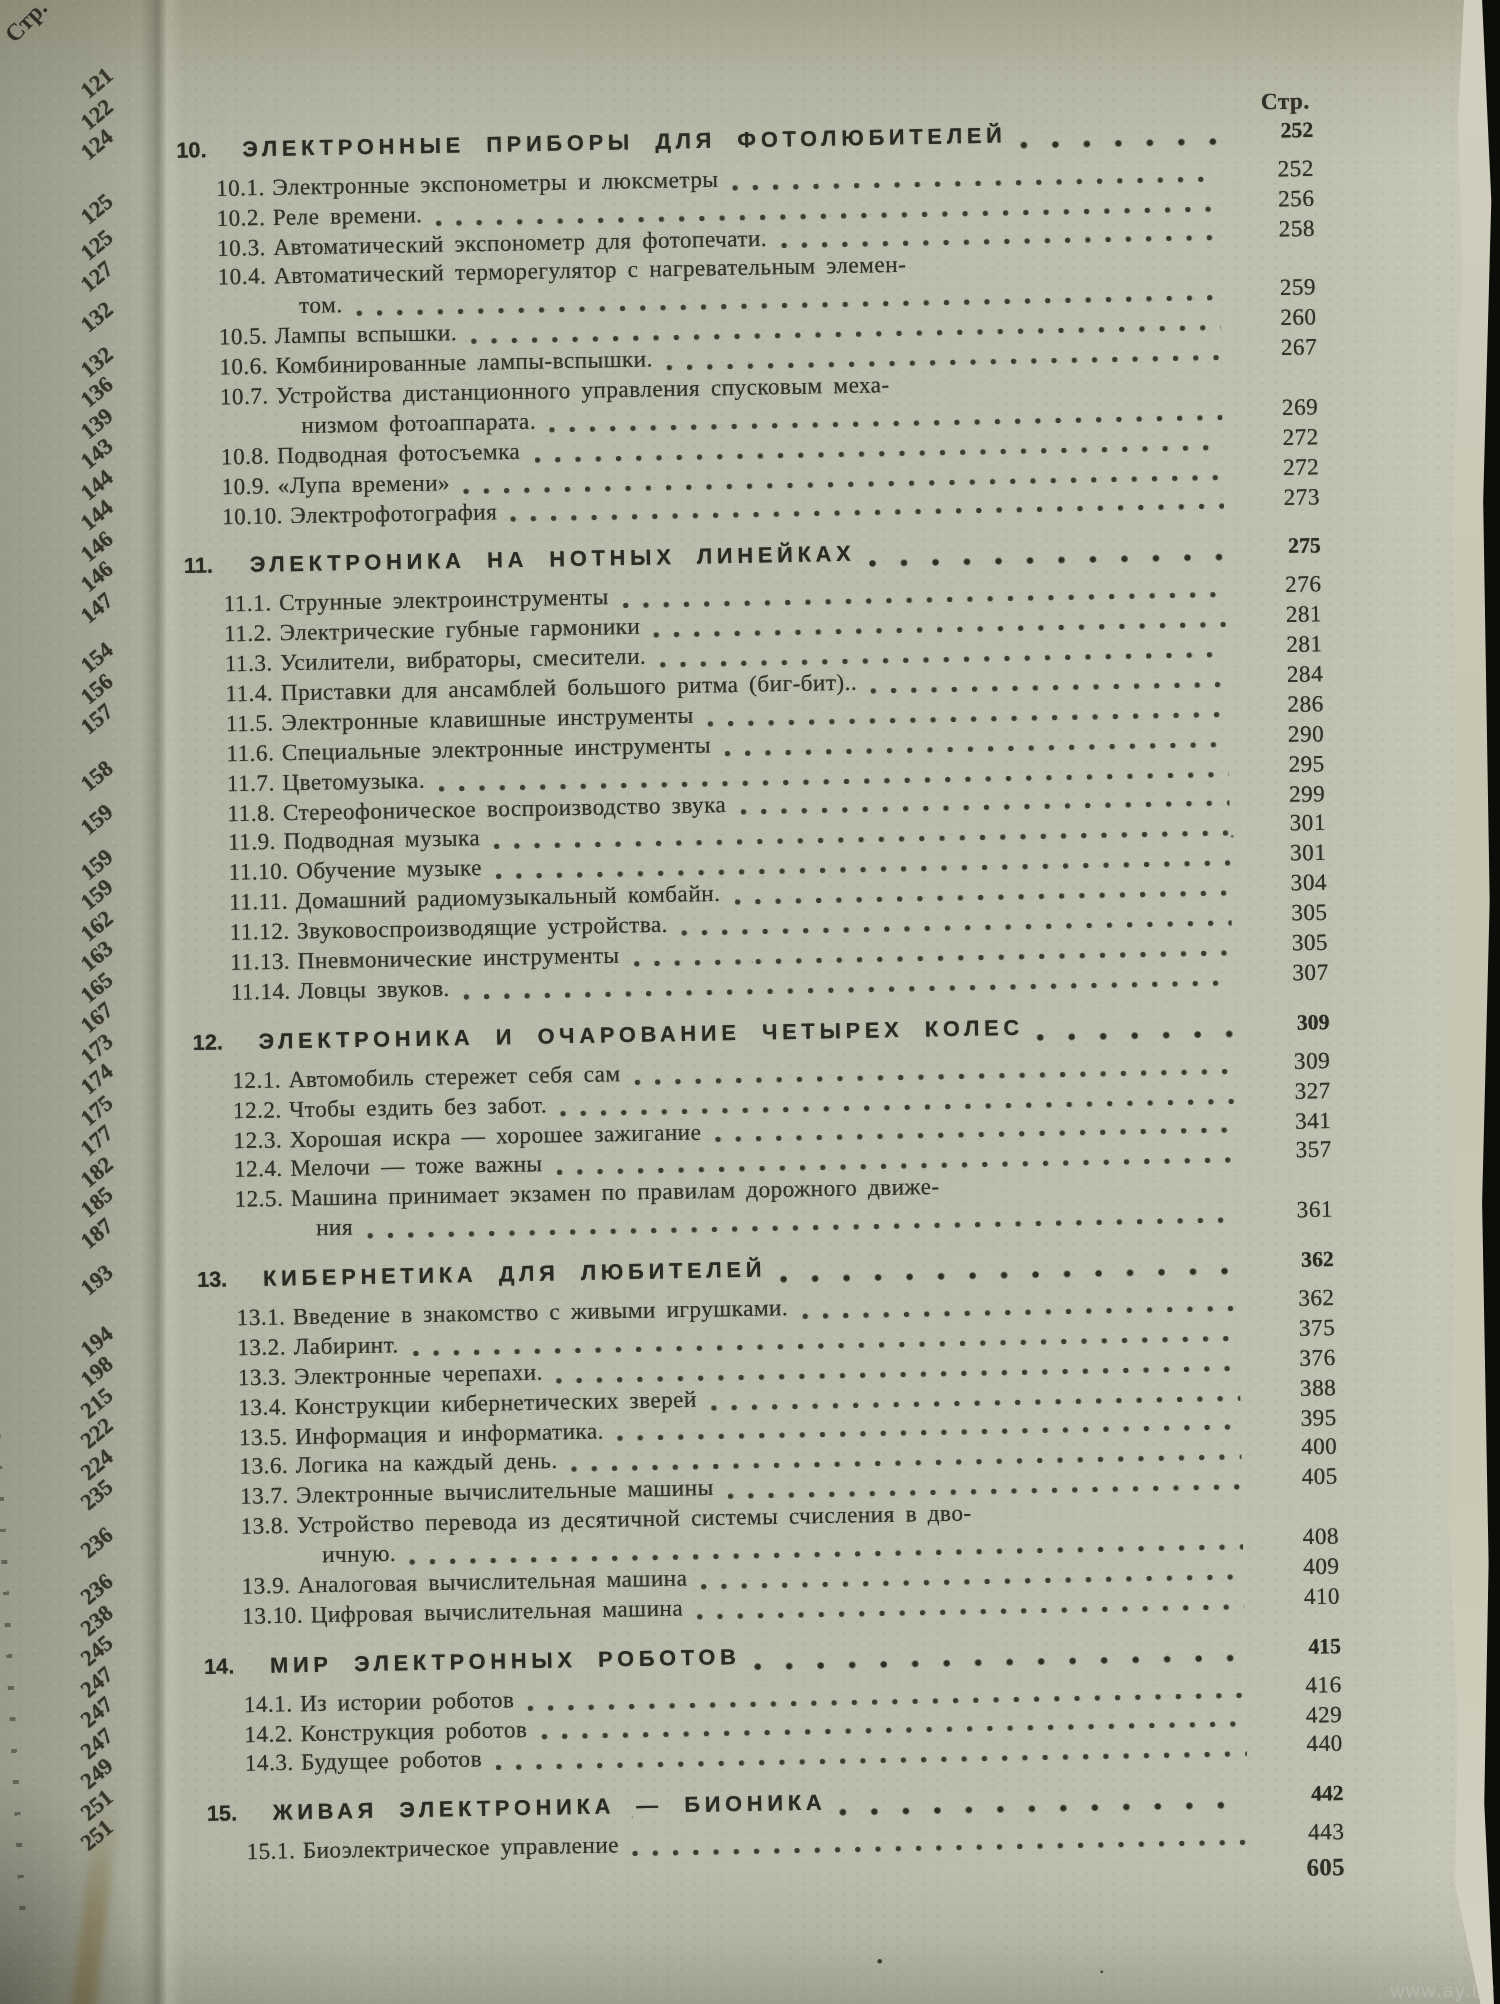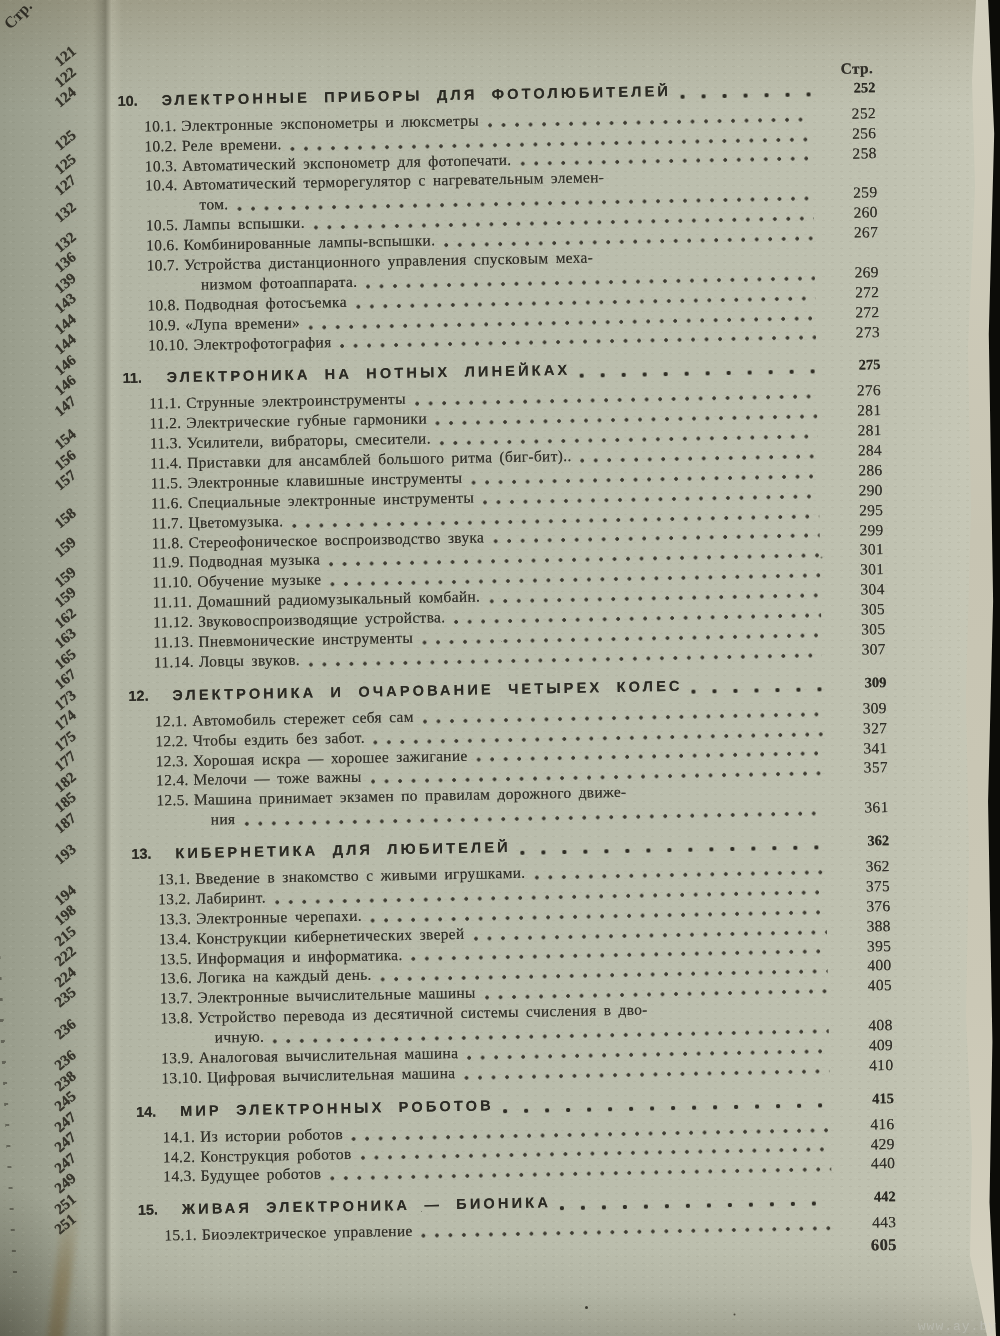--- a/index.html
+++ b/index.html
@@ -95,21 +95,21 @@
   
   .specks{position:absolute;left:585px;top:1306px;width:3px;height:3px;border-radius:50%;
     background:rgba(30,28,20,.8);z-index:5;
     box-shadow:148px 7px 0 -0.5px rgba(35,32,22,.7),
                -165px -96px 0 -1px rgba(40,38,28,.55),
                -85px -666px 0 -1px rgba(45,42,30,.45),
                235px -750px 0 -0.5px rgba(40,38,28,.5),
                -375px -1100px 0 -1px rgba(45,42,30,.4);}
   .watermark{
     position:absolute;right:3px;bottom:2px;z-index:6;
-    font-family:Liberation Mono, monospace;
+    font-family:Liberation Sans, sans-serif;
     font-size:13px;color:#caccc8;opacity:.45;letter-spacing:1px;
   }
 </style>
 </head>
 <body>
 
 <div class="fore-edge"></div>
 
 <div class="page">
   <div class="crease"></div>

